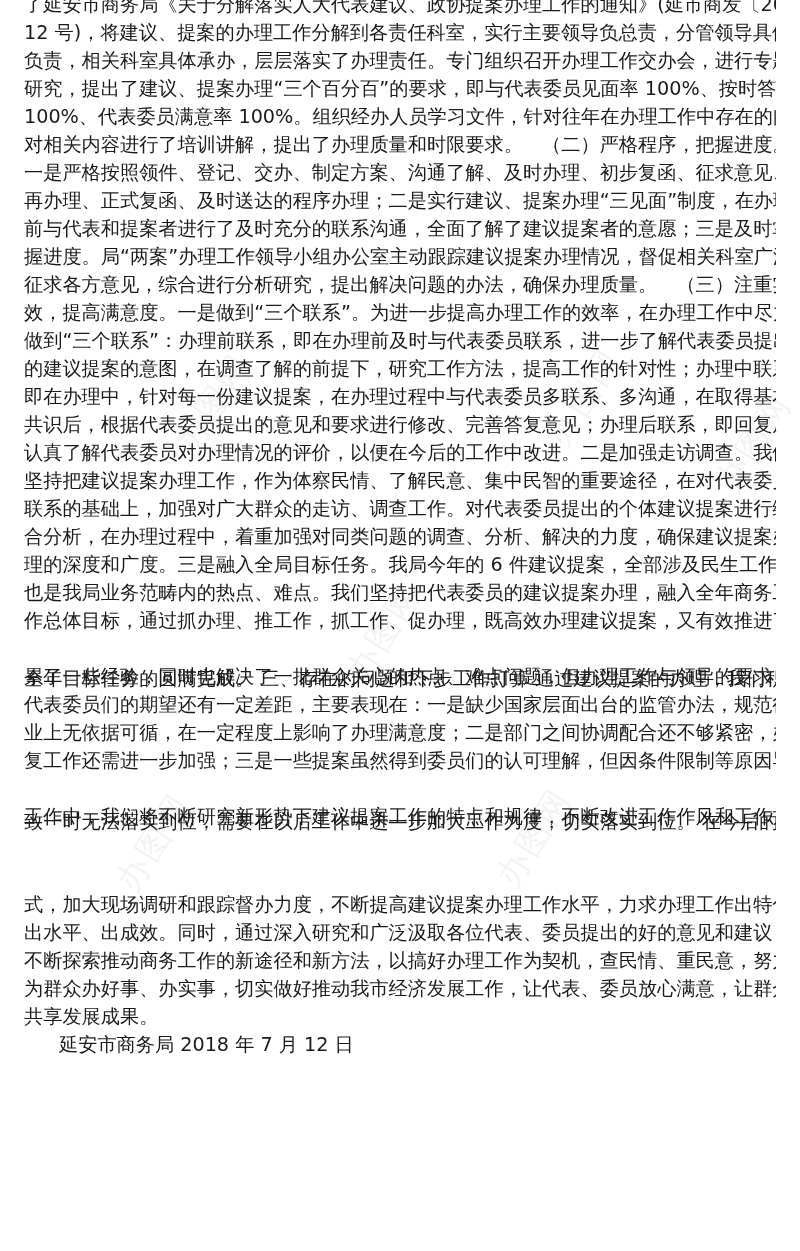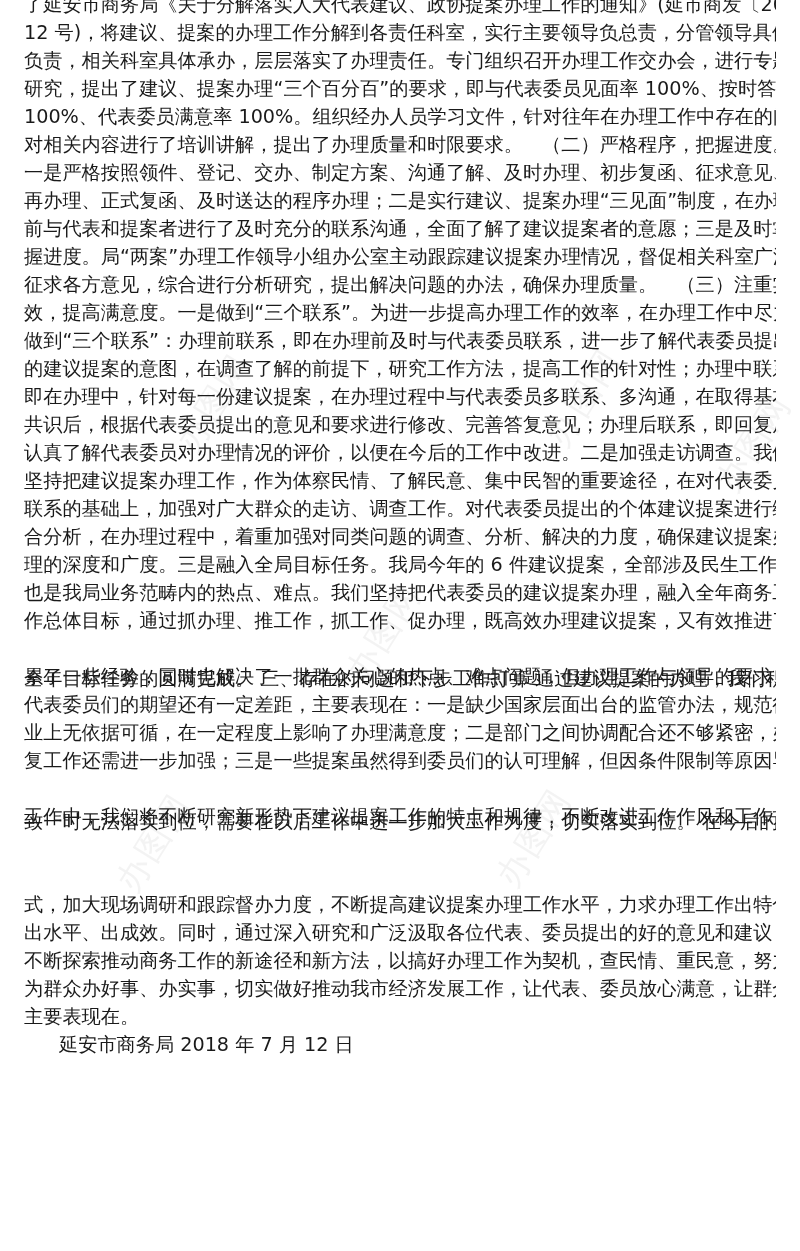--- a/index.html
+++ b/index.html
@@ -92,18 +92,18 @@
     <div class="line" style="top:747px;">复工作还需进一步加强；三是一些提案虽然得到委员们的认可理解，但因条件限制等原因导</div>
     <div class="line" style="top:808px;">致一时无法落实到位，需要在以后工作中进一步加大工作力度，切实落实到位。 在今后的</div>
     <div class="line" style="top:803px;">工作中，我们将不断研究新形势下建议提案工作的特点和规律，不断改进工作作风和工作方</div>
   </div>
 
   <div>
     <div class="line" style="top:891px;">式，加大现场调研和跟踪督办力度，不断提高建议提案办理工作水平，力求办理工作出特色、</div>
     <div class="line" style="top:919px;">出水平、出成效。同时，通过深入研究和广泛汲取各位代表、委员提出的好的意见和建议，</div>
     <div class="line" style="top:947px;">不断探索推动商务工作的新途径和新方法，以搞好办理工作为契机，查民情、重民意，努力</div>
     <div class="line" style="top:975px;">为群众办好事、办实事，切实做好推动我市经济发展工作，让代表、委员放心满意，让群众</div>
-    <div class="line last" style="top:1003px;">主要表现在。</div>
+    <div class="line last" style="top:1003px;">共享发展成果。</div>
   </div>
 
   <div class="line last" style="top:1031px;margin-left:35px;">延安市商务局  2018 年 7 月 12 日</div>
 
 </div>
 
 </body></html>

